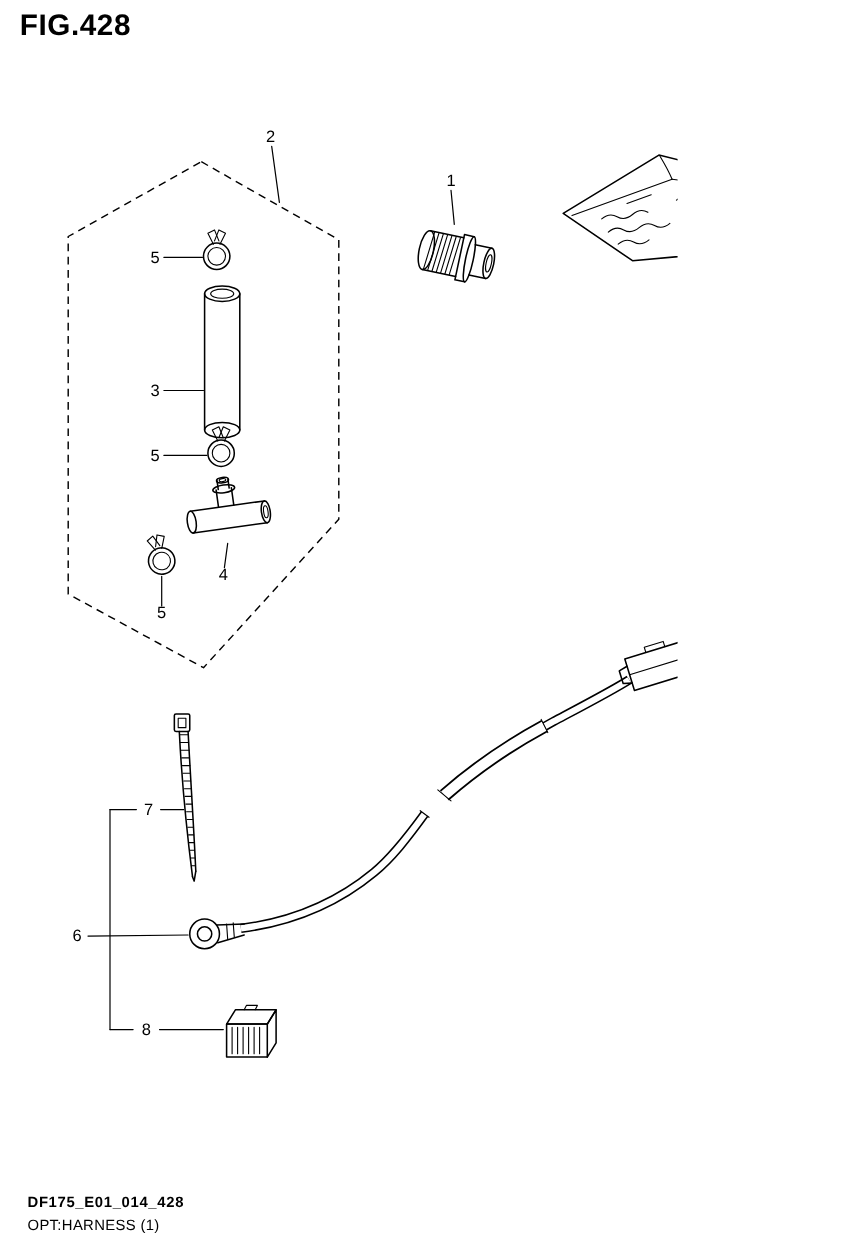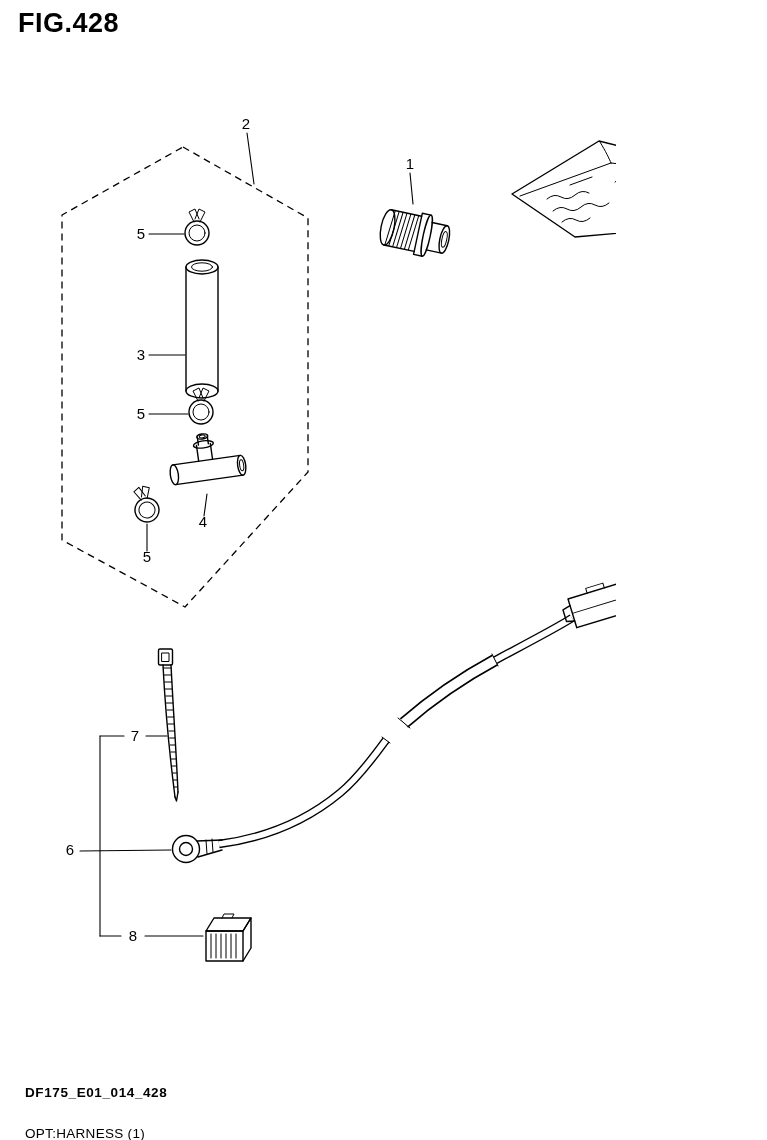--- a/index.html
+++ b/index.html
@@ -11,21 +11,21 @@
   .ln   { fill:none; stroke:#000; stroke-width:1.4; stroke-linecap:round; stroke-linejoin:round; }
   .thin { stroke-width:1; }
   .lead { fill:none; stroke:#000; stroke-width:1.1; stroke-linecap:round; }
   .dash { fill:none; stroke:#000; stroke-width:1.3; stroke-dasharray:7 5; stroke-linejoin:round; }
   .wire-b   { fill:none; stroke:#000; stroke-width:8.5; stroke-linecap:butt; }
   .wire-w   { fill:none; stroke:#fff; stroke-width:5.7; stroke-linecap:butt; }
   .sleeve-b { fill:none; stroke:#000; stroke-width:12.5; stroke-linecap:butt; }
   .sleeve-w { fill:none; stroke:#fff; stroke-width:9.2;  stroke-linecap:butt; }
   text.callout { font-family:"Liberation Sans", sans-serif; font-size:15px; fill:#000; text-anchor:middle; }
   .footer-code    { position:absolute; left:25px; top:1085px; font-size:13.5px; letter-spacing:.6px;font-weight:bold; }
-  .footer-caption { position:absolute; left:25px; top:1106px; font-size:13.5px; letter-spacing:.3px;margin-top:20px; }
+  .footer-caption { position:absolute; left:25px; top:1106px; font-size:13.5px; letter-spacing:.3px; }
   .corner-mark    { position:absolute; left:751px; top:1090px; font-size:14px; }
 </style>
 </head>
 <body>
 
 <div class="page">
 
   <div class="fig-title">FIG.428</div>
 
   <svg class="diagram" width="767" height="1140" viewBox="0 0 767 1140">

